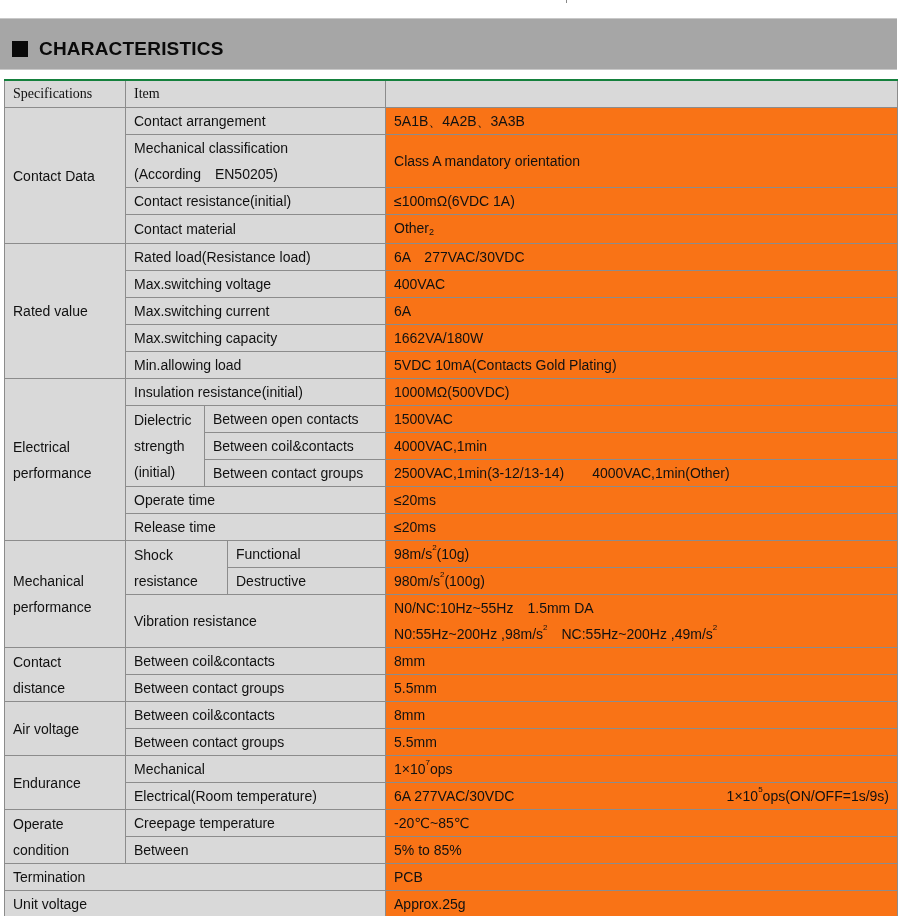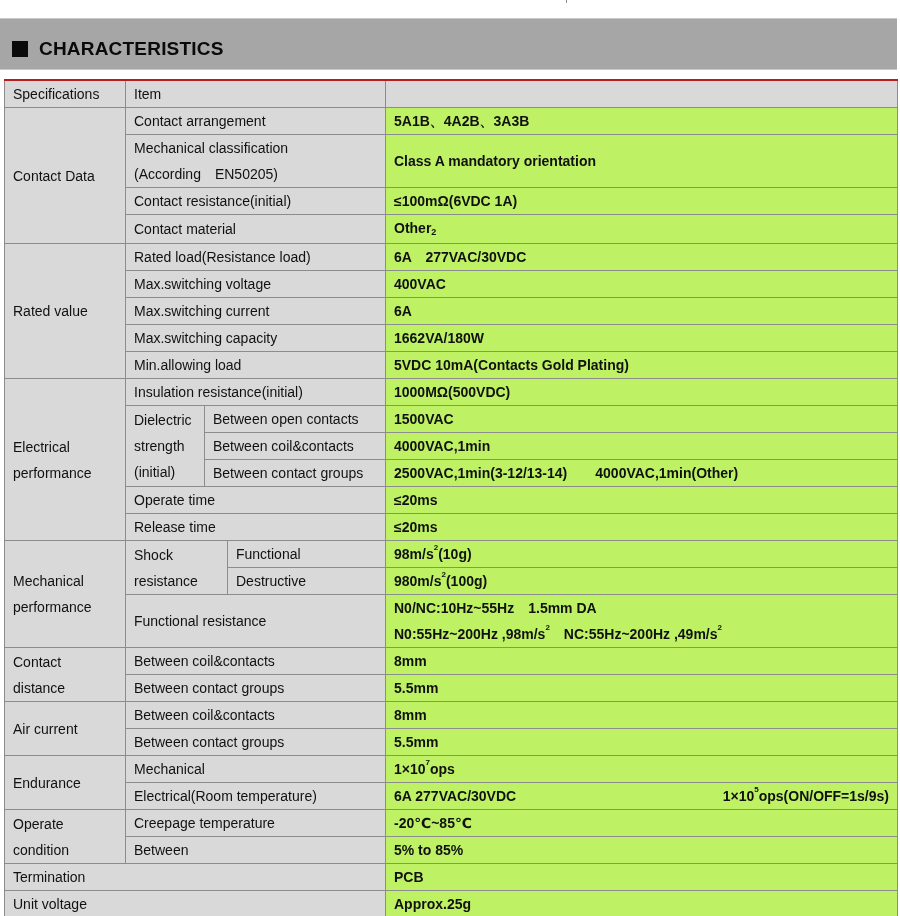--- a/index.html
+++ b/index.html
@@ -10,22 +10,22 @@
   .header .sq { position:absolute; left:12px; top:22px; width:16px; height:16px; background:#0a0a0a; }
   .header .title { position:absolute; left:39px; top:19px; font-weight:bold; font-size:19px;
                    letter-spacing:0.2px; color:#0a0a0a; }
   .tick { position:absolute; left:566px; top:0; width:1px; height:3px; background:#888; }
 
   table.spec { position:absolute; left:4px; top:79px; width:893px; border-collapse:collapse;
                font-size:14px; table-layout:fixed; }
   table.spec td { border:1px solid #8c8c8c; height:25px; padding:0 0 0 8px; line-height:26px;
                   vertical-align:middle; white-space:nowrap; overflow:hidden; }
   td.g { background:#d9d9d9; }
-  td.w { background:#bef264; padding-left:10px;font-weight:bold; }
-  table.spec tr:first-child td { border-top:2px solid #b91c1c; }
+  td.w { background:#f97316; padding-left:10px; }
+  table.spec tr:first-child td { border-top:2px solid #15803d;font-family:Liberation Serif, serif; }
   sup { font-size:8px; vertical-align:top; line-height:8px; position:relative; top:3px; }
   sub { font-size:9px; vertical-align:baseline; position:relative; top:2px; }
   .right { float:right; padding-right:8px; }
 </style>
 </head>
 <body>
 
 <div class="tick"></div>
 <div class="header">
   <div class="sq"></div>
@@ -135,42 +135,42 @@
           <div>resistance</div>
         </td>
     <td class="g">Functional</td>
     <td class="w"><span>98m/s</span><sup>2</sup><span>(10g)</span></td>
   </tr>
   <tr>
     <td class="g">Destructive</td>
     <td class="w"><span>980m/s</span><sup>2</sup><span>(100g)</span></td>
   </tr>
   <tr>
-    <td class="g" colspan="3" rowspan="2">Functional resistance</td>
+    <td class="g" colspan="3" rowspan="2">Vibration resistance</td>
     <td class="w" style="border-bottom:none">N0/NC:10Hz~55Hz　1.5mm DA</td>
   </tr>
   <tr>
     <td class="w" style="border-top:none"><span>N0:55Hz~200Hz ,98m/s</span><sup>2</sup><span>　NC:55Hz~200Hz ,49m/s</span><sup>2</sup></td>
   </tr>
 
   <tr>
     <td class="g" rowspan="2">
           <div>Contact</div>
           <div>distance</div>
         </td>
     <td class="g" colspan="3">Between coil&amp;contacts</td>
     <td class="w">8mm</td>
   </tr>
   <tr>
     <td class="g" colspan="3">Between contact groups</td>
     <td class="w">5.5mm</td>
   </tr>
 
   <tr>
-    <td class="g" rowspan="2">Air current</td>
+    <td class="g" rowspan="2">Air voltage</td>
     <td class="g" colspan="3">Between coil&amp;contacts</td>
     <td class="w">8mm</td>
   </tr>
   <tr>
     <td class="g" colspan="3">Between contact groups</td>
     <td class="w">5.5mm</td>
   </tr>
 
   <tr>
     <td class="g" rowspan="2">Endurance</td>

